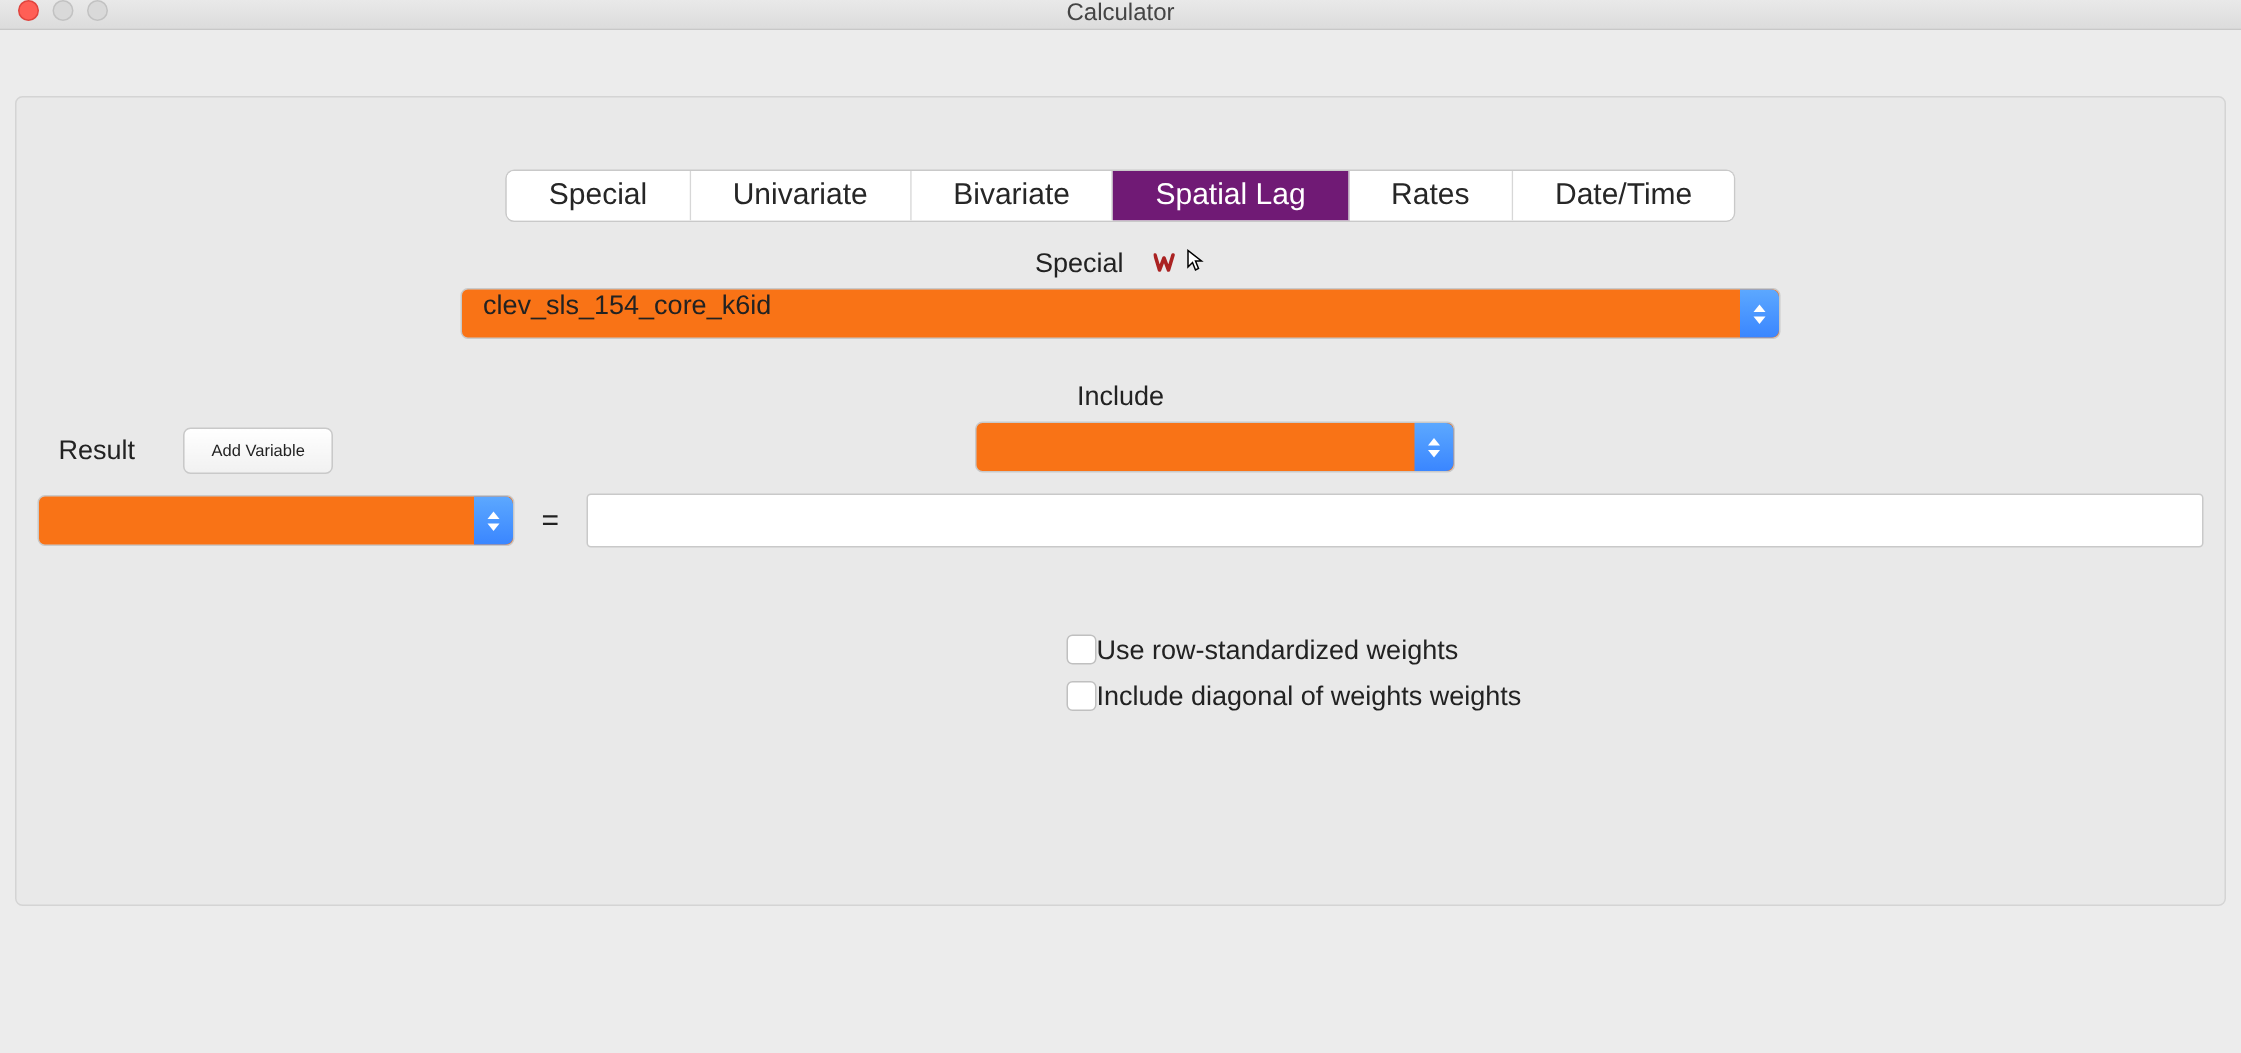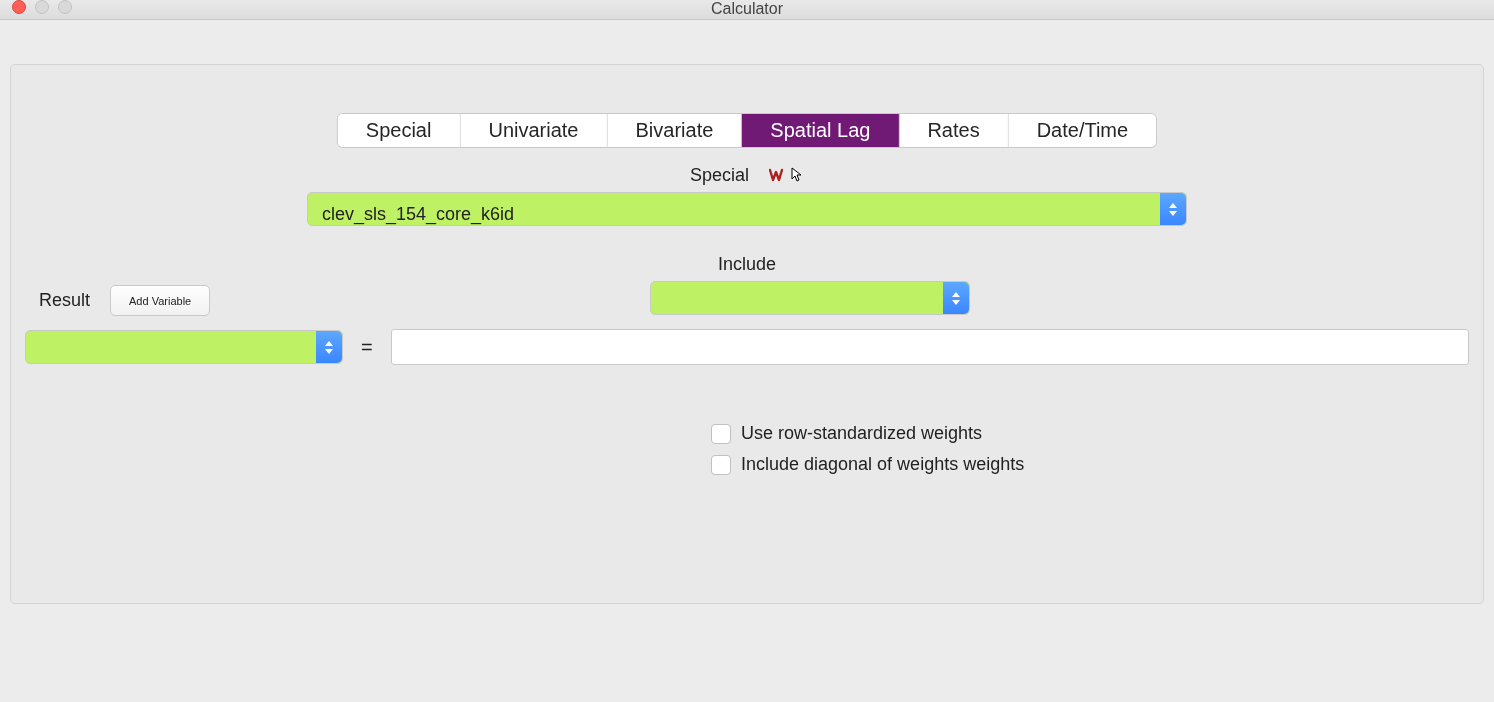--- a/index.html
+++ b/index.html
@@ -104,26 +104,26 @@
       font-size: 16px;
       margin-left: 4px;
       display: inline-flex;
       align-items: center;
     }
     .cursor-icon {
       font-size: 15px;
       color: #000;
     }
     .mac-select {
-      background: #bef264;
+      background: #f97316;
       border: 1px solid #c9c9c9;
       border-radius: 5px;
       height: 34px;
       display: flex;
-      align-items: flex-end;
+      align-items: flex-start;
       padding-left: 14px;
       font-size: 18px;
       color: #222;
       position: relative;
     }
     .mac-select .stepper {
       position: absolute;
       right: 0;
       top: 0;
       width: 26px;
@@ -171,21 +171,21 @@
       justify-content: center;
       margin-bottom: 28px;
       margin-left: 125px;
     }
     .variable-select {
       width: 320px;
     }
     .result-row {
       display: flex;
       align-items: center;
-      gap: 20px;
+      gap: 32px;
       position: absolute;
       top: 220px;
       left: 28px;
       justify-content: center;
     }
     .result-label {
       font-size: 18px;
       color: #222;
     }
     .mac-button {
@@ -229,22 +229,21 @@
     .checkbox-group {
       position: absolute;
       top: 358px;
       left: 700px;
       display: flex;
       flex-direction: column;
       gap: 10px;
     }
     .checkbox-row {
       display: flex;
-      align-items: flex-end;
-      gap: 10px;
+      align-items: flex-start;
     }
     .mac-checkbox {
       width: 20px;
       height: 20px;
       background: #fff;
       border: 1px solid #c0c0c0;
       border-radius: 4px;
     }
     .checkbox-label {
       font-size: 18px;

